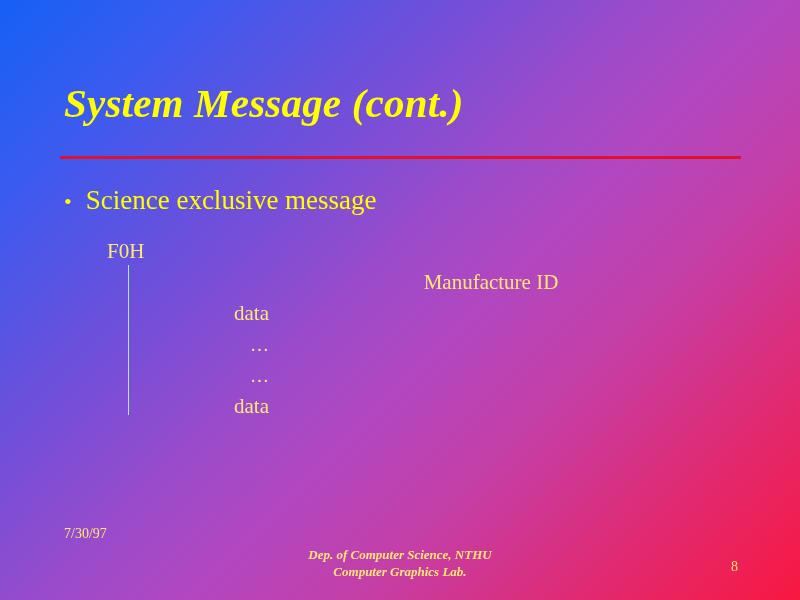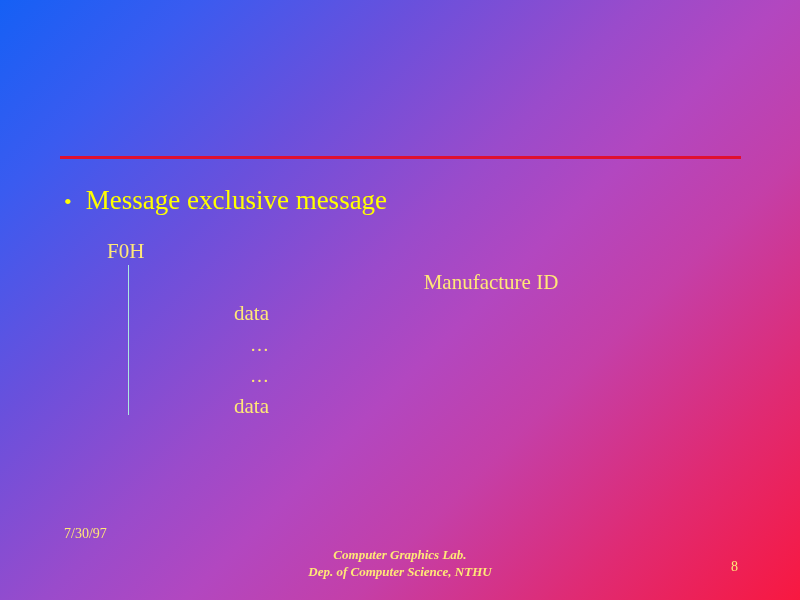--- a/index.html
+++ b/index.html
@@ -139,41 +139,42 @@
     font-size: 14px;
     color: #FFE877;
     text-align: right;
   }
 </style>
 </head>
 <body>
 
 <div id="slide">
 
+  <div id="title">System Message (cont.)</div>
 
   <div id="title-rule"></div>
 
   <div id="bullet-row">
     <span class="bullet-glyph">•</span>
-    <span class="bullet-label">Message exclusive message</span>
+    <span class="bullet-label">Science exclusive message</span>
   </div>
 
   <div id="accent-line"></div>
 
   <div id="body-block">
     <div class="body-line indent-0">F0H</div>
     <div class="body-line indent-1">Manufacture ID</div>
     <div class="body-line indent-2">data</div>
     <div class="body-line indent-3 dots">…</div>
     <div class="body-line indent-3 dots">…</div>
     <div class="body-line indent-4">data</div>
   </div>
 
   <div id="footer-date">7/30/97</div>
 
   <div id="footer-center">
+    <div>Dep. of Computer Science, NTHU</div>
     <div>Computer Graphics Lab.</div>
-    <div>Dep. of Computer Science, NTHU</div>
   </div>
 
   <div id="footer-page">8</div>
 
 </div>
 
 </body></html>

